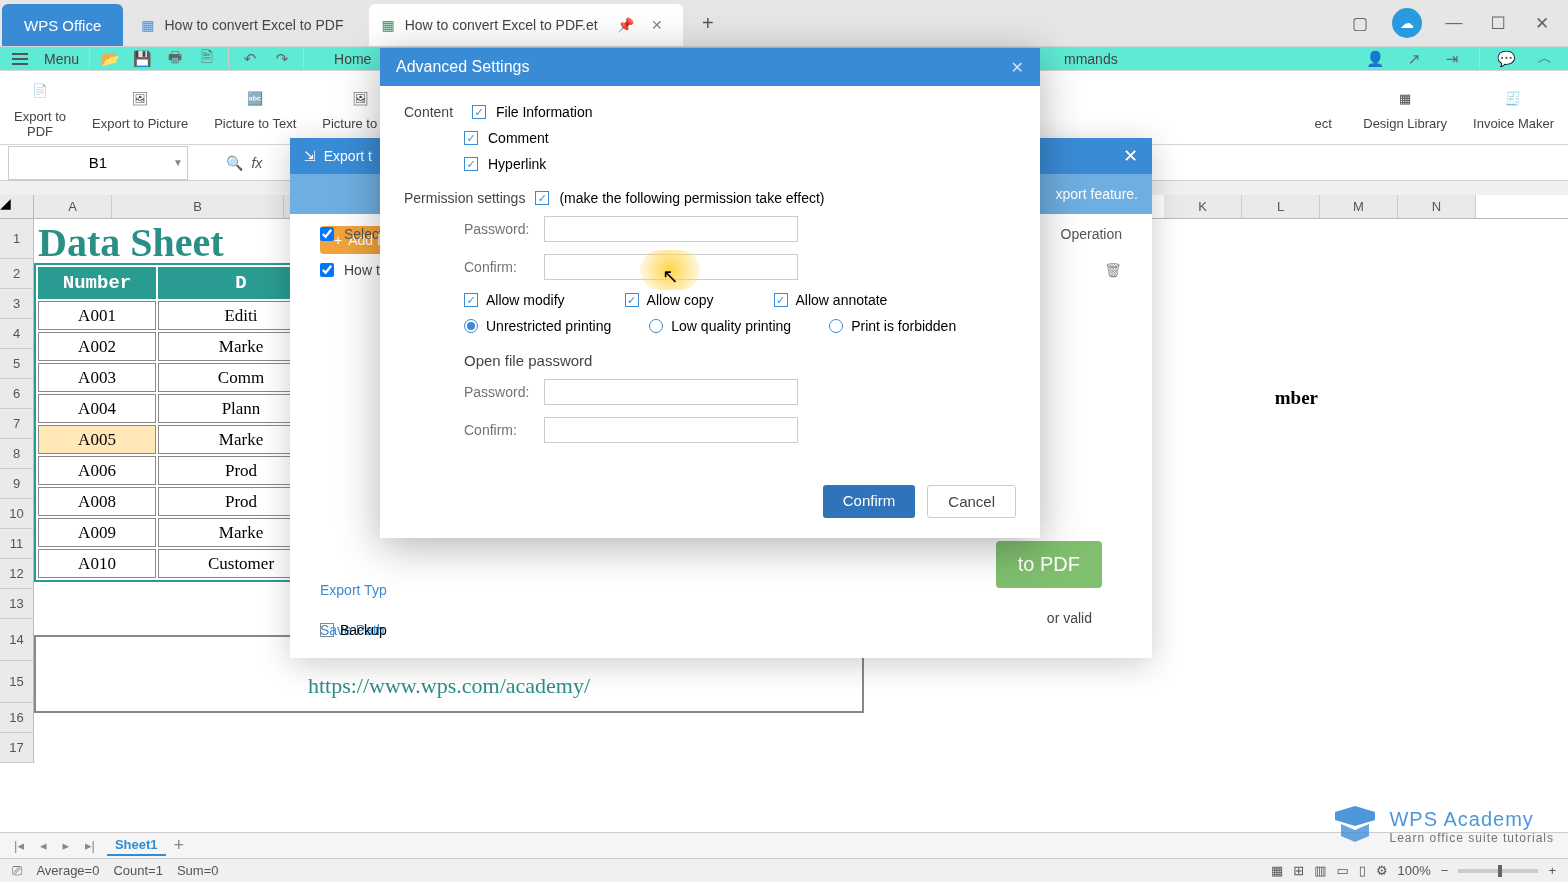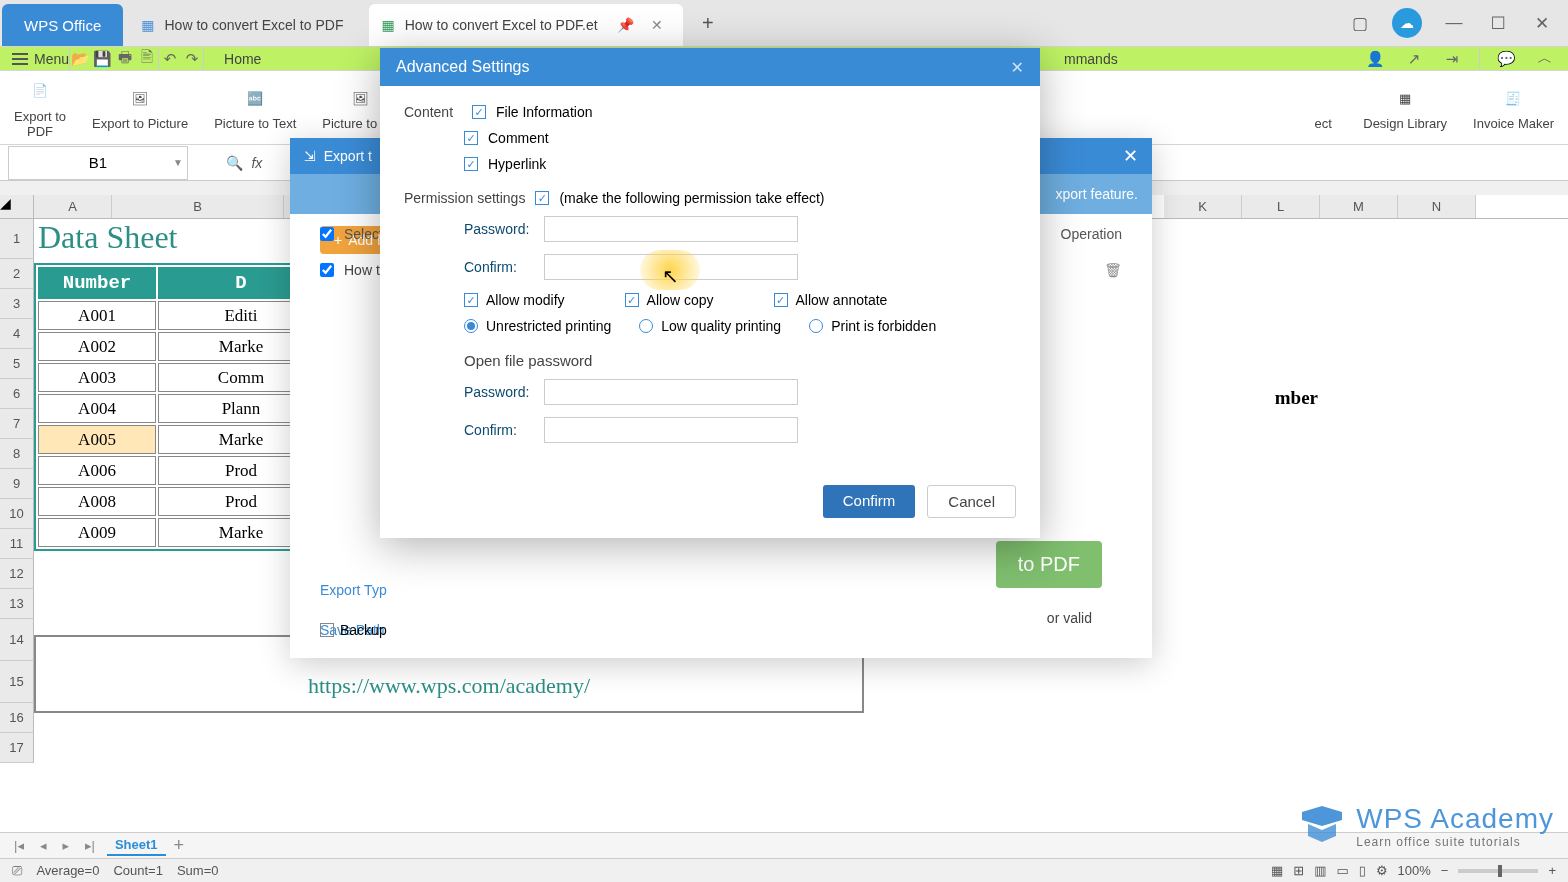--- a/index.html
+++ b/index.html
@@ -10,21 +10,21 @@
 .app-tab { height: 42px; background: #3a8bd6; color: #fff; padding: 0 22px; display: flex; align-items: center; font-size: 15px; border-radius: 6px 6px 0 0; margin-top: 4px; margin-left: 2px; }
 .file-tab { height: 42px; padding: 0 20px 0 12px; display: flex; align-items: center; gap: 10px; margin-left: 6px; margin-top: 4px; border-radius: 6px 6px 0 0; color: #444; }
 .file-tab.active { background: #fff; }
 .file-tab .tab-close { color: #888; font-size: 14px; margin-left: 6px; }
 .tab-plus { width: 26px; height: 26px; border-radius: 4px; display: flex; align-items: center; justify-content: center; margin-left: 12px; color: #555; font-size: 20px; }
 .titlebar .win-controls { margin-left: auto; display: flex; gap: 20px; padding-right: 14px; color: #666; align-items: center; }
 .titlebar .win-icon { width: 24px; height: 24px; display: flex; align-items: center; justify-content: center; font-size: 17px; }
 .cloud-icon { width: 30px; height: 30px; border-radius: 50%; background: #2a9adf; color: #fff; display: flex; align-items: center; justify-content: center; }
 
 
-.menu-row { height: 25px; background: #bef264; border-top: 1px solid #d5d5d5; border-bottom: 1px solid #d5d5d5; display: flex; align-items: center; padding: 0 12px; color: #444; }
+.menu-row { height: 25px; background: #5eead4; border-top: 1px solid #d5d5d5; border-bottom: 1px solid #d5d5d5; display: flex; align-items: center; padding: 0 12px; gap: 10px; color: #444; }
 .hamb { display: flex; flex-direction: column; gap: 3px; }
 .hamb span { width: 16px; height: 2px; background: #555; }
 .menu-sep { width: 1px; height: 22px; background: #ccc; }
 .menu-icon { width: 22px; height: 22px; display: flex; align-items: center; justify-content: center; color: #666; font-size: 15px; }
 .menu-text { margin-left: 6px; }
 .menu-right { margin-left: auto; display: flex; gap: 16px; align-items: center; }
 
 
 .ribbon { height: 74px; background: #fff; border-bottom: 1px solid #d5d5d5; display: flex; align-items: center; gap: 26px; padding: 0 14px; }
 .ribbon-item { display: flex; flex-direction: column; align-items: center; gap: 4px; color: #444; font-size: 13px; text-align: center; }
@@ -41,21 +41,21 @@
 .col-headers { display: flex; height: 24px; border-bottom: 1px solid #bbb; }
 .row-hdr-corner { width: 34px; border-right: 1px solid #bbb; background: #eaeaea; }
 .col-h { width: 78px; text-align: center; line-height: 24px; border-right: 1px solid #ccc; background: #eaeaea; color: #555; font-size: 13px; }
 .col-h.wide { width: 172px; }
 .grid-body { display: flex; }
 .row-hds { width: 34px; }
 .row-h { height: 30px; line-height: 30px; text-align: center; border-bottom: 1px solid #ccc; border-right: 1px solid #bbb; background: #eaeaea; color: #555; font-size: 13px; }
 .cells-area { position: relative; }
 
 
-.sheet-title { position: absolute; top: 0px; left: 4px; font-family: Georgia, serif; color: #2b8f85; font-size: 32px; font-weight: normal; }
+.sheet-title { position: absolute; top: 0px; left: 4px; font-family: Georgia, serif; color: #2b8f85; font-size: 40px; font-weight: bold; }
 .sheet-table { position: absolute; top: 44px; left: 0; border: 2px solid #2a9b90; }
 .sheet-table th { background: #2a9b90; color: #fff; font-family: Liberation Mono, monospace; font-size: 19px; padding: 4px 0; border: 1px solid #2a9b90; }
 .sheet-table td { border: 1px solid #888; text-align: center; font-family: Georgia, serif; font-size: 17px; height: 29px; }
 .sheet-table td.hl { background: #ffe7b7; }
 .col-num { width: 118px; }
 .col-dep { width: 166px; }
 .url-cell { position: absolute; top: 416px; left: 0; width: 830px; height: 78px; border: 2px solid #888; text-align: center; font-family: Georgia, serif; font-size: 22px; color: #2b8f85; padding-top: 36px; }
 .member-text { position: absolute; top: 168px; right: 250px; font-family: Georgia, serif; font-size: 19px; font-weight: bold; }
 
 
@@ -87,42 +87,42 @@
 .dialog-overlay { position: absolute; left: 380px; top: 48px; width: 660px; background: #fff; box-shadow: 0 8px 40px rgba(0,0,0,.3); }
 .dlg-title { height: 38px; background: #3a8bd6; color: #fff; display: flex; align-items: center; padding: 0 16px; font-size: 16px; gap: 32px; }
 .dlg-title .dlg-close { margin-left: auto; color: #cfe2f3; font-size: 16px; }
 .dlg-body { padding: 18px 24px 20px 24px; }
 .row { display: flex; align-items: center; gap: 10px; margin-bottom: 10px; }
 .row.indent { margin-left: 60px; }
 .chk { width: 14px; height: 14px; border: 1.5px solid #3a8bd6; display: inline-flex; align-items: center; justify-content: center; color: #3a8bd6; font-size: 11px; }
 .lbl-col { width: 58px; color: #444; }
 .sec-label { color: #444; }
 .pw-row { display: flex; align-items: center; gap: 8px; margin-left: 60px; margin-bottom: 12px; }
-.pw-row label { width: 72px; text-align: left; color: #0c4a6e; }
+.pw-row label { width: 72px; text-align: left; color: #737373; }
 .pw-row input { width: 254px; height: 26px; border: 1px solid #ccc; padding: 0 6px; }
 .tips { color: #a2a2a2; margin-left: 60px; margin-bottom: 16px; line-height: 1.4; }
 .perm-checks { display: flex; gap: 60px; margin-left: 60px; margin-bottom: 10px; }
 .perm-checks .item { display: flex; align-items: center; gap: 8px; }
-.radio-row { display: flex; gap: 28px; margin-left: 60px; margin-bottom: 18px; }
+.radio-row { display: flex; gap: 38px; margin-left: 60px; margin-bottom: 18px; }
 .radio { width: 14px; height: 14px; border-radius: 50%; border: 1.5px solid #3a8bd6; display: inline-flex; align-items: center; justify-content: center; }
 .radio.sel::after { content: ""; width: 8px; height: 8px; background: #3a8bd6; border-radius: 50%; }
 .ofp { margin-left: 60px; margin-bottom: 10px; color: #444; font-size: 15px; }
 .dlg-buttons { display: flex; justify-content: flex-end; gap: 12px; padding-top: 30px; }
 .btn { padding: 7px 20px; border-radius: 3px; font-size: 15px; }
 .btn-primary { background: #2f73b8; color: #fff; }
 .btn-default { background: #fff; border: 1px solid #ccc; color: #444; }
 
 
 .cursor-highlight { position: absolute; width: 60px; height: 40px; border-radius: 20px; background: radial-gradient(circle, #ffd54a 0%, #ffd54a66 60%, transparent 100%); pointer-events: none; }
 .cursor-arrow { position: absolute; font-size: 20px; }
 
 
 .academy { position: absolute; right: 14px; bottom: 32px; display: flex; align-items: center; gap: 10px; color: #3a8bd6; opacity: .9; }
 .academy .logo { width: 48px; height: 48px; }
-.academy .t1 { font-size: 28px; letter-spacing: 1px; }
+.academy .t1 { font-size: 20px; letter-spacing: 1px; }
 .academy .t2 { font-size: 12px; color: #666; letter-spacing: 1px; }
 
 svg { display: block; }
 input[type=checkbox] { width: 14px; height: 14px; }
 </style>
 </head>
 <body>
 
 <div class="titlebar">
   <div class="app-tab">
@@ -285,20 +285,24 @@
               <td>Prod</td>
             </tr>
         <tr>
               <td>A008</td>
               <td>Prod</td>
             </tr>
         <tr>
               <td>A009</td>
               <td>Marke</td>
             </tr>
+        <tr>
+              <td>A010</td>
+              <td>Customer</td>
+            </tr>
       </tbody>
         </table>
       <div class="url-cell">https://www.wps.com/academy/</div>
       <div class="member-text">mber</div>
     </div>
   </div>
 </div>
 
 <div class="sheet-tabs">
   <span class="tab-arrow">|◂</span>

